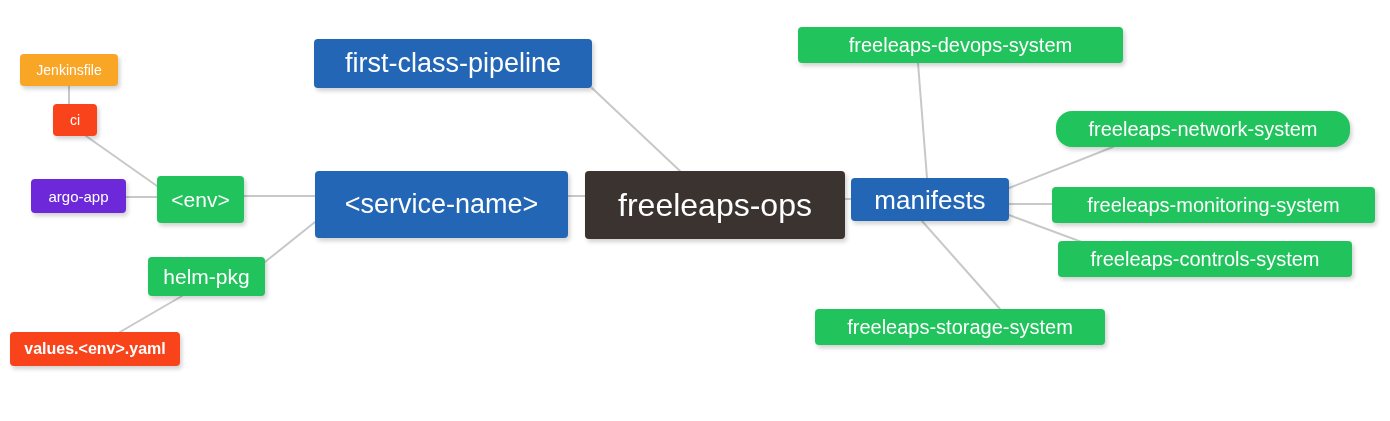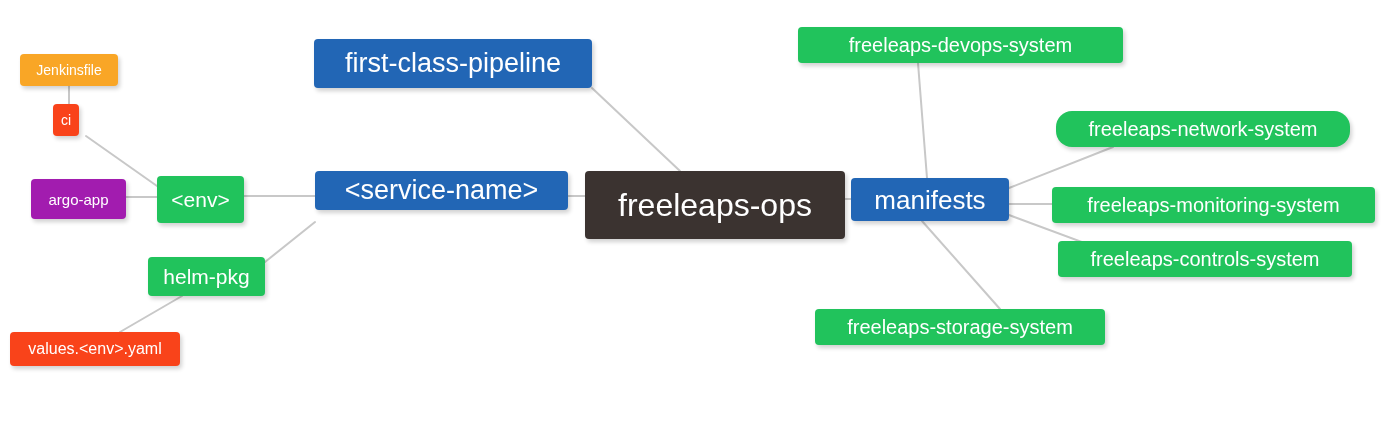--- a/index.html
+++ b/index.html
@@ -63,39 +63,39 @@
       <line x1="1009" y1="188" x2="1113" y2="147" stroke="#c8c8c8" stroke-width="2" stroke-linecap="round"></line>
       <line x1="1009" y1="204" x2="1052" y2="204" stroke="#c8c8c8" stroke-width="2" stroke-linecap="round"></line>
       <line x1="1009" y1="215" x2="1125" y2="258" stroke="#c8c8c8" stroke-width="2" stroke-linecap="round"></line>
       <line x1="922" y1="221" x2="1000" y2="309" stroke="#c8c8c8" stroke-width="2" stroke-linecap="round"></line>
     </svg>
 
   <div id="node-layer">
       <div class="node" style="left: 20px; top: 26px; width: 98px; height: 32px; background: rgb(249, 166, 38); color: rgb(255, 255, 255); font-size: 14px; margin-top: 28px;">
         <span class="node-label">Jenkinsfile</span>
       </div>
-      <div class="node" style="left: 53px; top: 104px; width: 26px; height: 32px; background: rgb(249, 67, 26); color: rgb(255, 255, 255); font-size: 14px;">
+      <div class="node" style="left: 53px; top: 104px; width: 44px; height: 32px; background: rgb(249, 67, 26); color: rgb(255, 255, 255); font-size: 14px;">
         <span class="node-label">ci</span>
       </div>
-      <div class="node" style="left: 31px; top: 179px; width: 95px; height: 40px; background: #a21caf; color: rgb(255, 255, 255); font-size: 15px;">
+      <div class="node" style="left: 31px; top: 179px; width: 95px; height: 34px; background: #6d28d9; color: rgb(255, 255, 255); font-size: 15px;">
         <span class="node-label">argo-app</span>
       </div>
       <div class="node" style="left: 157px; top: 176px; width: 87px; height: 47px; background: rgb(33, 195, 92); color: rgb(255, 255, 255); font-size: 21px;">
         <span class="node-label">&lt;env&gt;</span>
       </div>
       <div class="node" style="left: 148px; top: 257px; width: 117px; height: 39px; background: rgb(33, 195, 92); color: rgb(255, 255, 255); font-size: 21px; text-align: center;">
         <span class="node-label">helm-pkg</span>
       </div>
-      <div class="node" style="left: 10px; top: 332px; width: 170px; height: 34px; background: rgb(249, 67, 26); color: rgb(255, 255, 255); font-size: 16px;">
+      <div class="node" style="left: 10px; top: 332px; width: 170px; height: 34px; background: rgb(249, 67, 26); color: rgb(255, 255, 255); font-size: 16px; font-weight: bold;">
         <span class="node-label">values.&lt;env&gt;.yaml</span>
       </div>
       <div class="node" style="left: 314px; top: 39px; width: 278px; height: 49px; background: rgb(34, 102, 181); color: rgb(255, 255, 255); font-size: 27px; text-align: right;">
         <span class="node-label">first-class-pipeline</span>
       </div>
-      <div class="node" style="left: 315px; top: 171px; width: 253px; height: 39px; background: rgb(34, 102, 181); color: rgb(255, 255, 255); font-size: 27px;">
+      <div class="node" style="left: 315px; top: 171px; width: 253px; height: 67px; background: rgb(34, 102, 181); color: rgb(255, 255, 255); font-size: 27px;">
         <span class="node-label">&lt;service-name&gt;</span>
       </div>
       <div class="node" style="left: 585px; top: 171px; width: 260px; height: 68px; background: rgb(59, 51, 48); color: rgb(255, 255, 255); font-size: 32px;">
         <span class="node-label">freeleaps-ops</span>
       </div>
       <div class="node" style="left: 851px; top: 178px; width: 158px; height: 43px; background: rgb(34, 102, 181); color: #ffffff; font-size: 26px;">
         <span class="node-label">manifests</span>
       </div>
       <div class="node" style="left: 798px; top: 27px; width: 325px; height: 36px; background: rgb(33, 195, 92); color: rgb(255, 255, 255); font-size: 20px; align-items: center;">
         <span class="node-label">freeleaps-devops-system</span>

